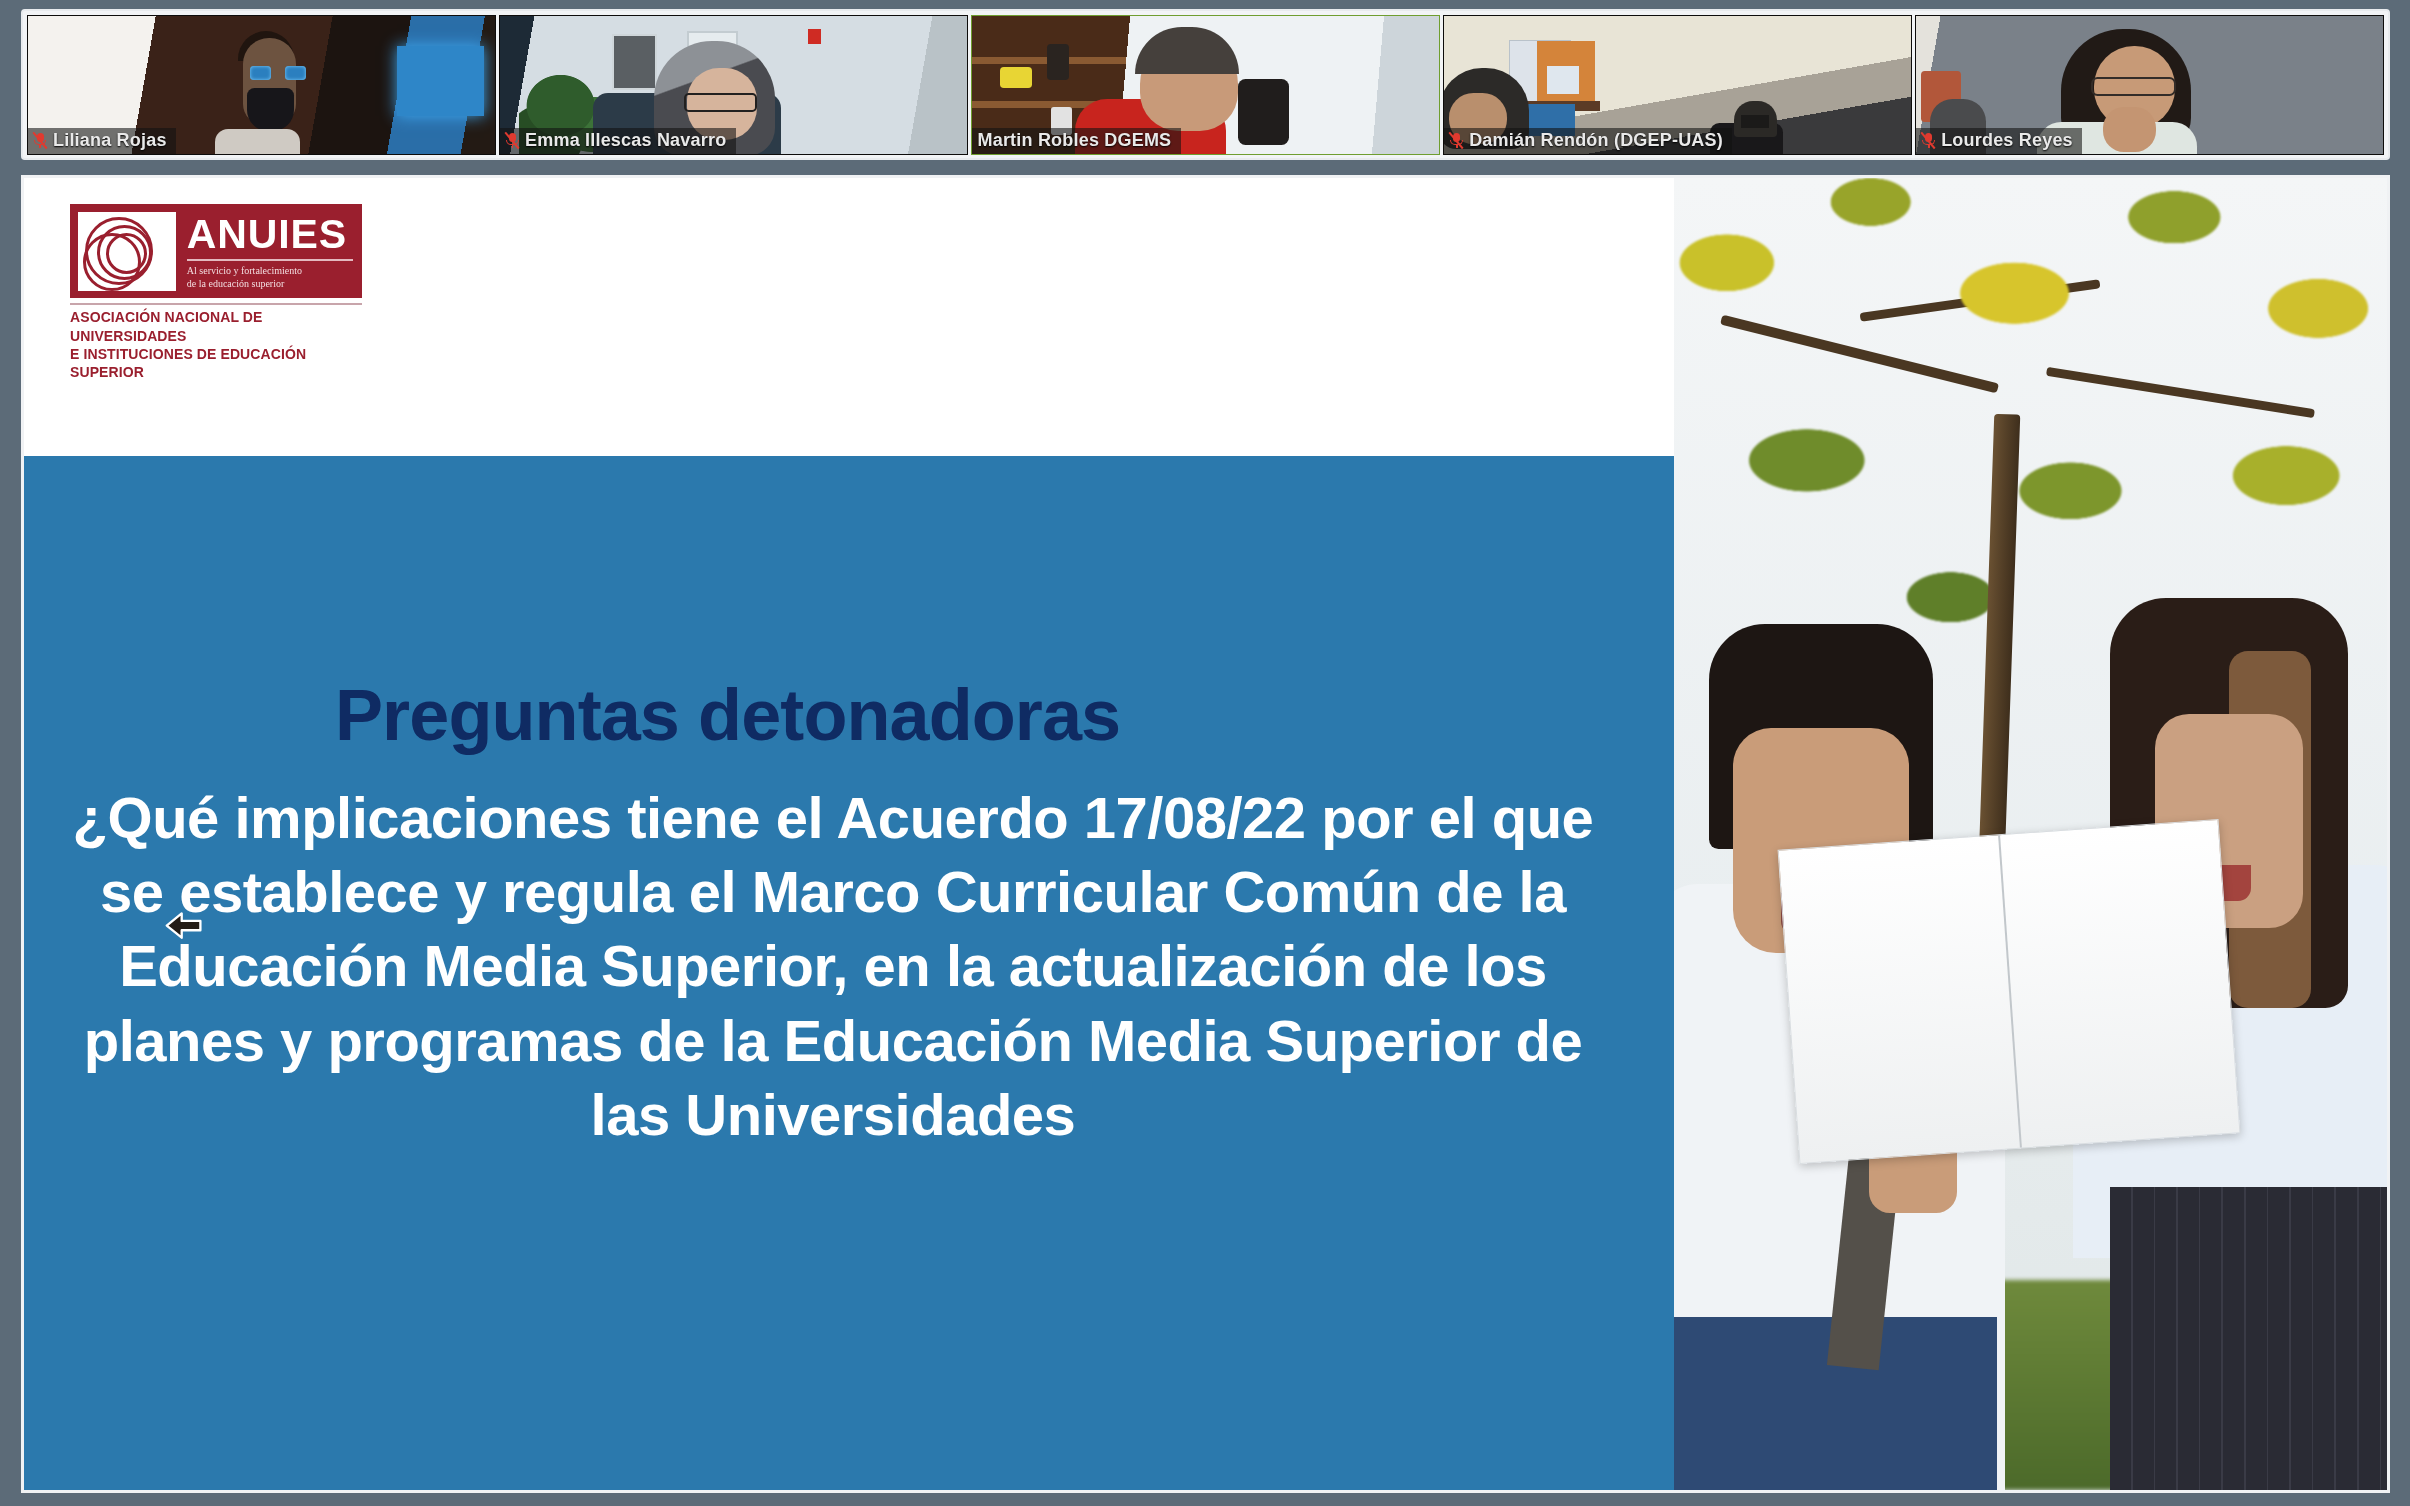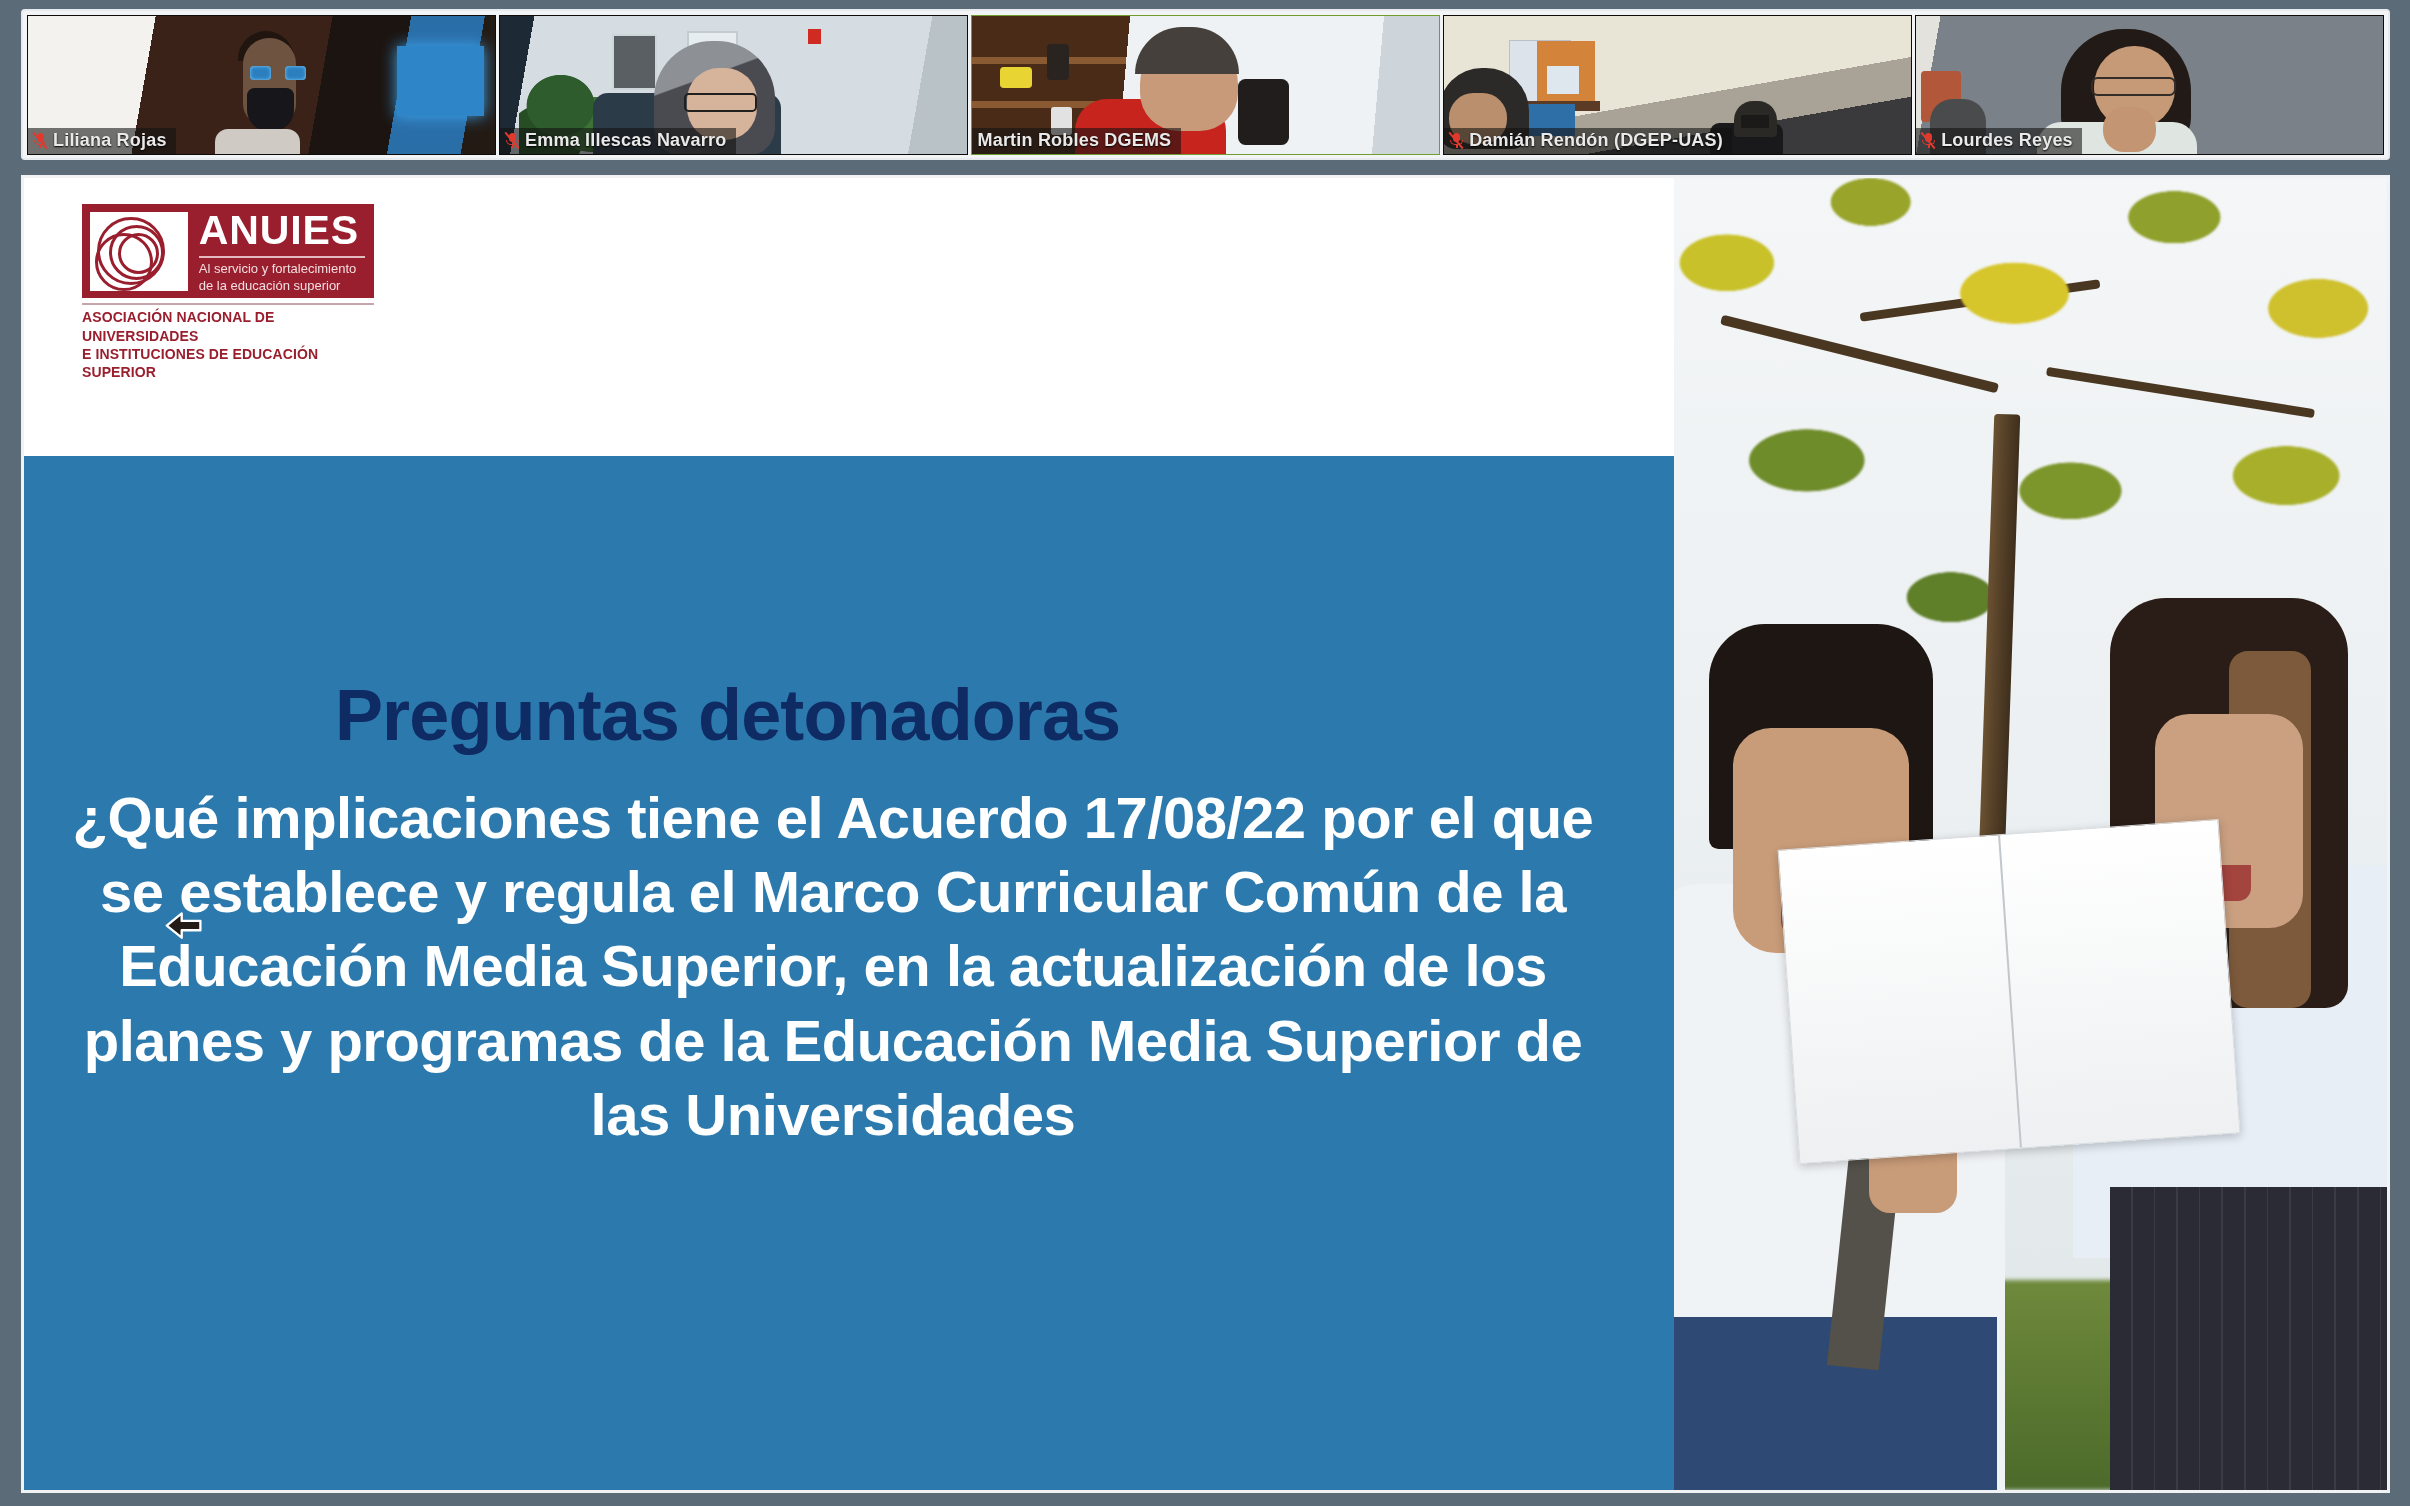--- a/index.html
+++ b/index.html
@@ -157,41 +157,41 @@
 
   .slide-left {
     position: absolute;
     left: 0; top: 0;
     width: 1650px; height: 100%;
   }
   .white-band { position: absolute; left:0; top:0; width:100%; height: 278px; background:#ffffff; }
   .blue-band  { position: absolute; left:0; top:278px; width:100%; bottom:0; background:#2b79ad; }
 
   
-  #logo { position: absolute; left: 58px; top: 26px; width: 320px; }
+  #logo { position: absolute; left: 46px; top: 26px; width: 320px; }
   .logo-box {
     display: flex; align-items: stretch;
     background: #9a1f2e; height: 94px; width: 292px;
   }
   .logo-mark {
     width: 98px; background: #ffffff; margin: 7.5px 0 7.5px 7.5px;
     position: relative; overflow: hidden;
   }
   .logo-mark i {
     position: absolute; border: 3.8px solid #9a1f2e; border-radius: 50%;
     display: block;
   }
   .r1 { left: 7.5px;  top: 5.6px;  width: 68px; height: 68px; }
   .r2 { left: 19px; top: 13px; width: 55px; height: 55px; }
   .r3 { left: 28px; top: 21px; width: 41px; height: 41px; }
   .r4 { left: 5.6px;  top: 21px; width: 58px; height: 58px; }
   .logo-txt { flex:1; padding: 5.6px 9.4px 3.8px 11.3px; display:flex; flex-direction:column; justify-content:center; }
   .logo-word { color:#fff; font-size: 41px; font-weight: 700; letter-spacing: 0.9px; line-height: 1; }
   .logo-rule { height: 1.9px; background: #e3b9bf; margin: 4.7px 0 3.8px; }
-  .logo-tag { color:#f3dde0; font-size: 13px; line-height: 1.25; }
+  .logo-tag { color:#f3dde0; font-size: 10px; line-height: 1.25; font-family: Liberation Serif, serif; }
   .logo-sub-rule { height: 1.9px; background:#c8a5ab; width: 292px; margin: 4.7px 0 3.8px; }
   .logo-sub { color:#9a1f2e; font-size: 14px; font-weight: 700; line-height: 1.3; width: 311px; letter-spacing:0.1px; }
 
   #slide-title {
     position: absolute;
     left: 311px; top: 537px;
     transform: translateY(-50%);
     font-size: 72px; font-weight: 700;
     color: #0f2b63;
     letter-spacing: -0.9px;

